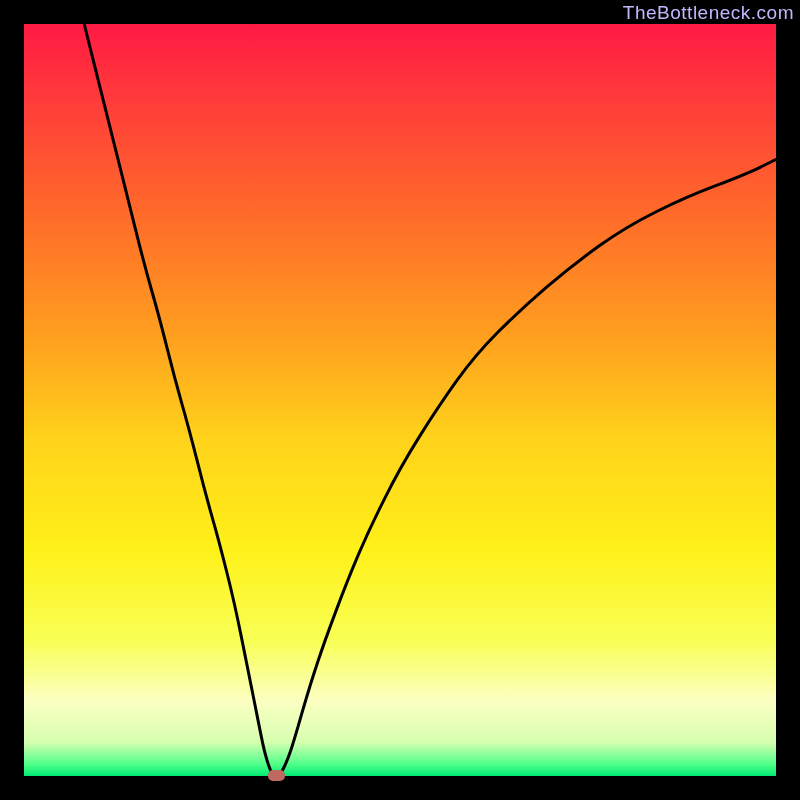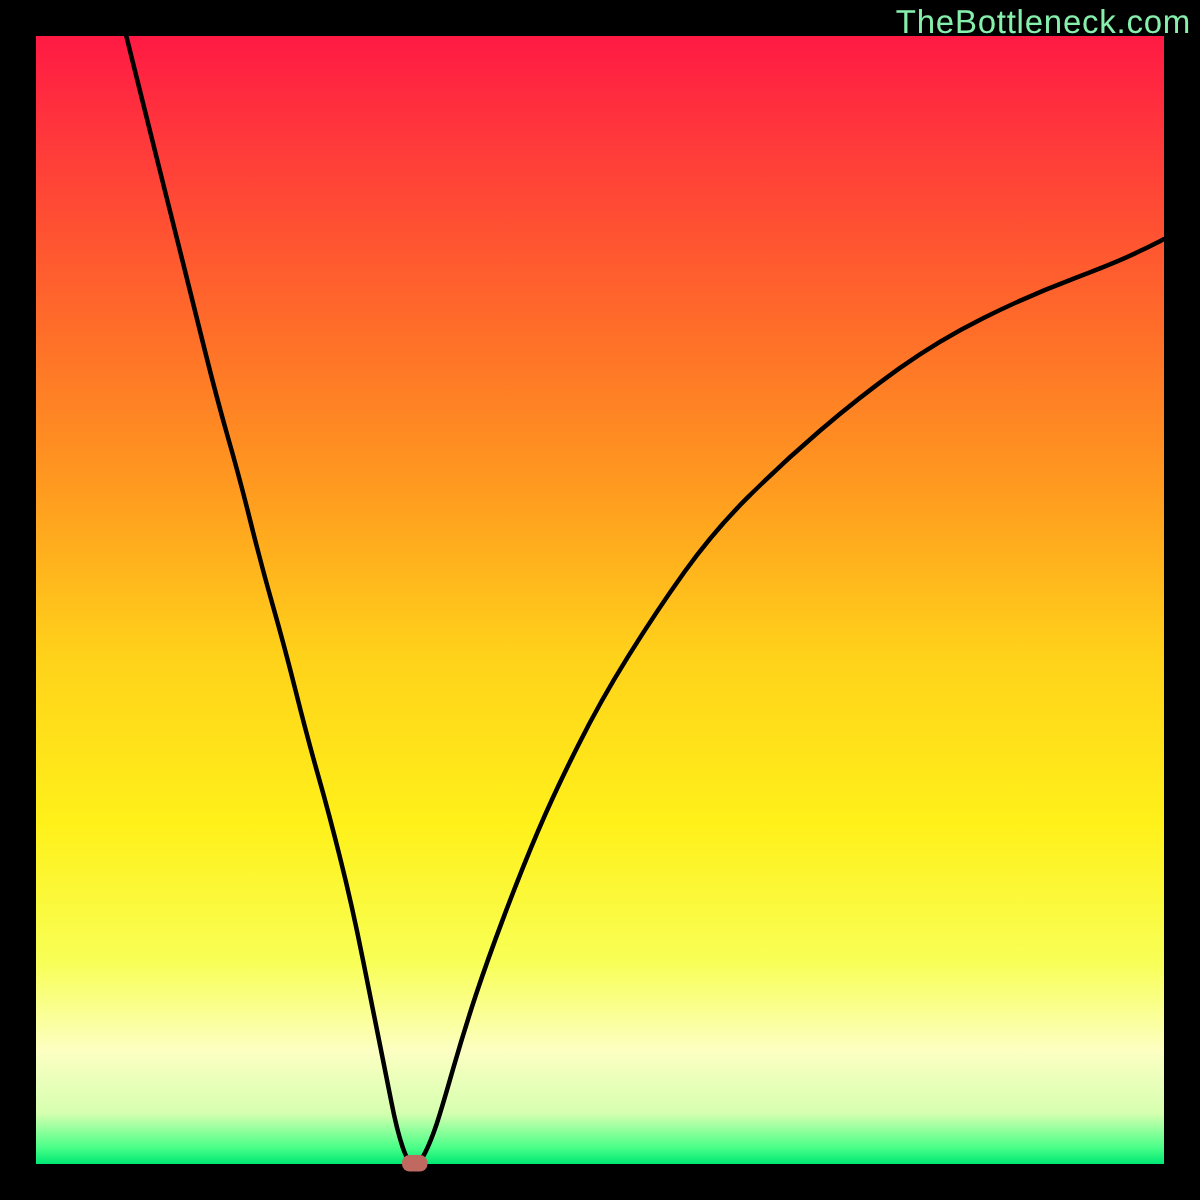--- a/index.html
+++ b/index.html
@@ -14,22 +14,22 @@
   .frame {
     position: relative;
     width: 800px;
     height: 800px;
     background: #000;
   }
   .watermark {
     position: absolute;
     top: 2px;
     right: 6px;
-    color: #86efac;
-    font-size: 22px;
+    color: #c4b5fd;
+    font-size: 19px;
     letter-spacing: 0.5px;
     font-weight: 400;
     z-index: 5;
   }
   .plot-wrap {
     position: absolute;
     left: 24px;
     top: 24px;
     width: 752px;
     height: 752px;

